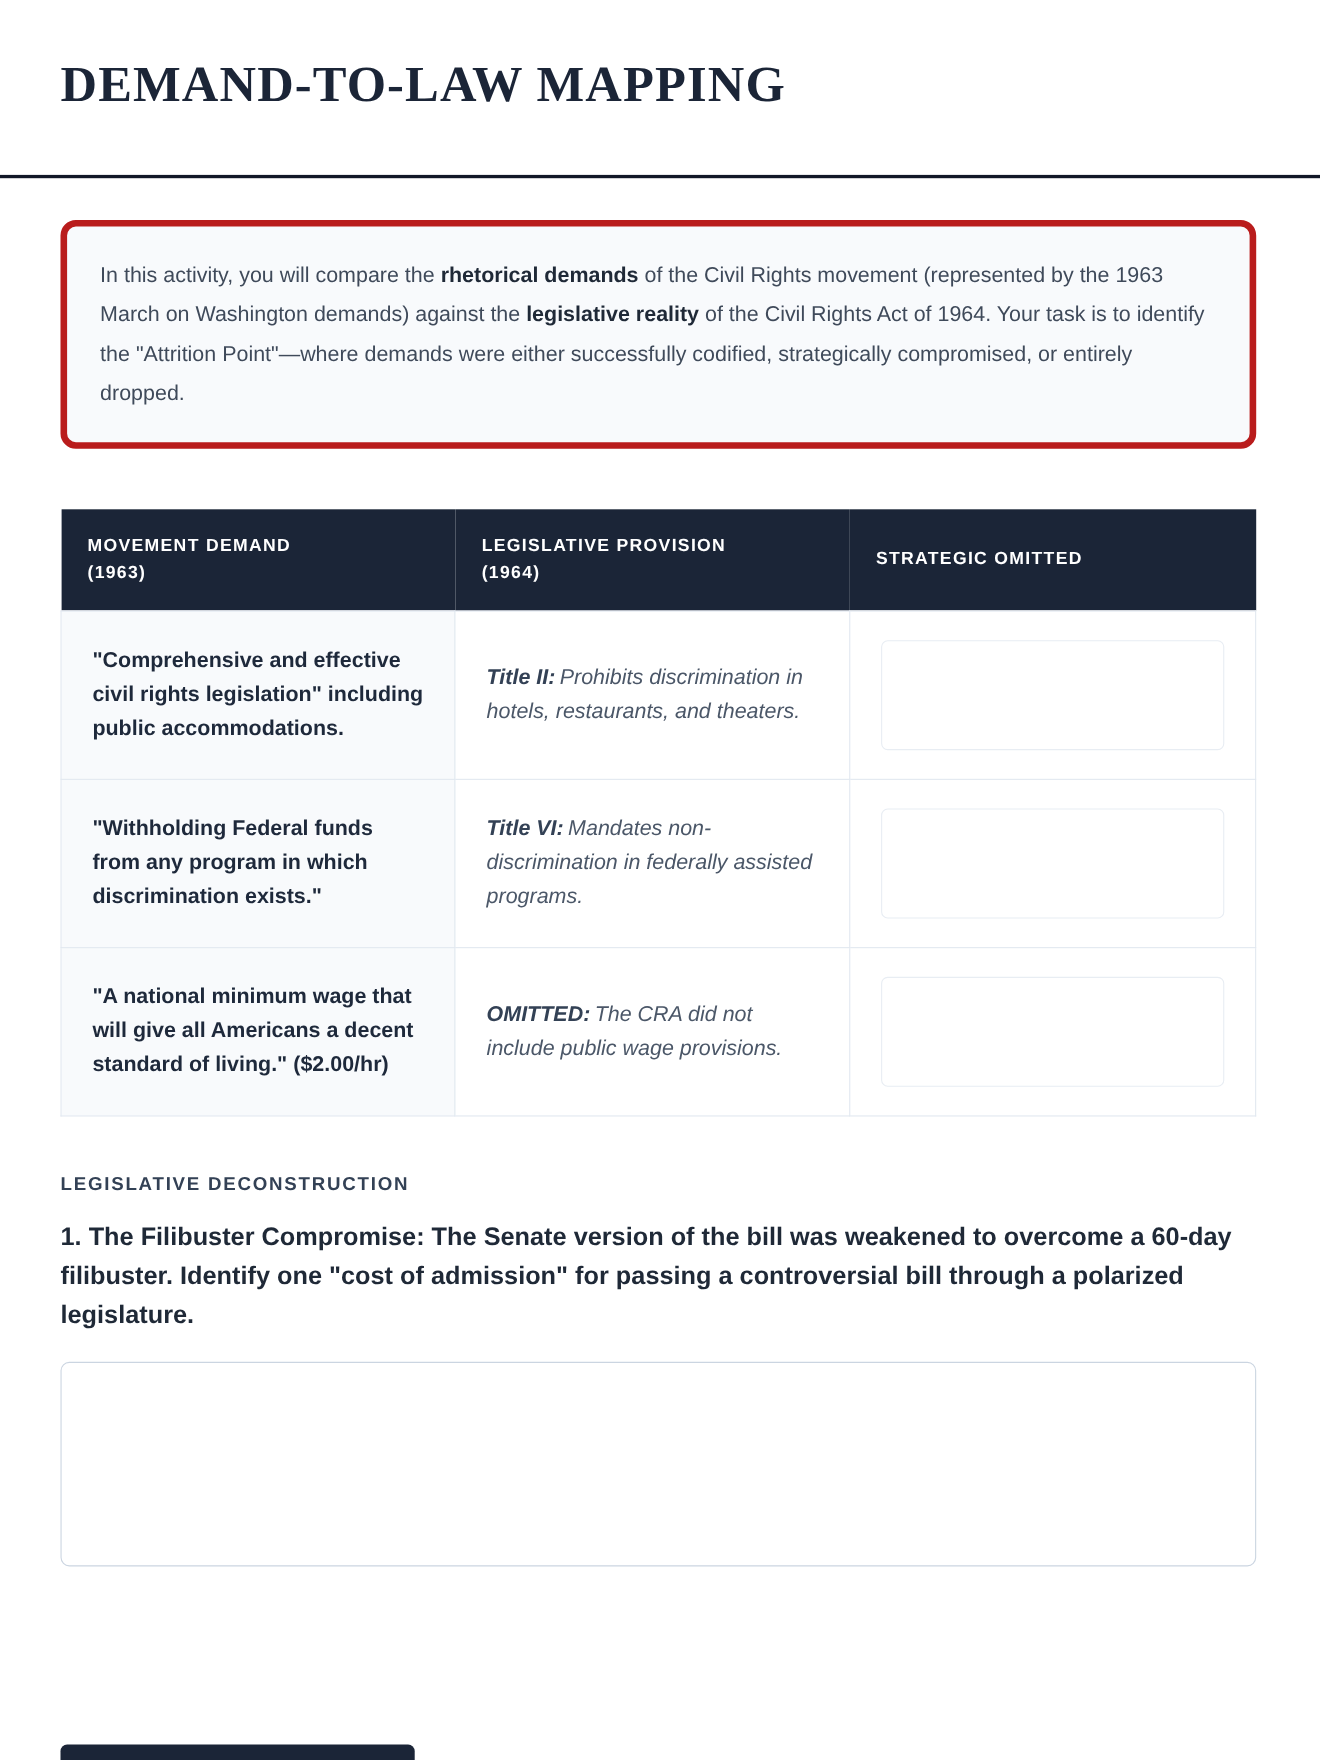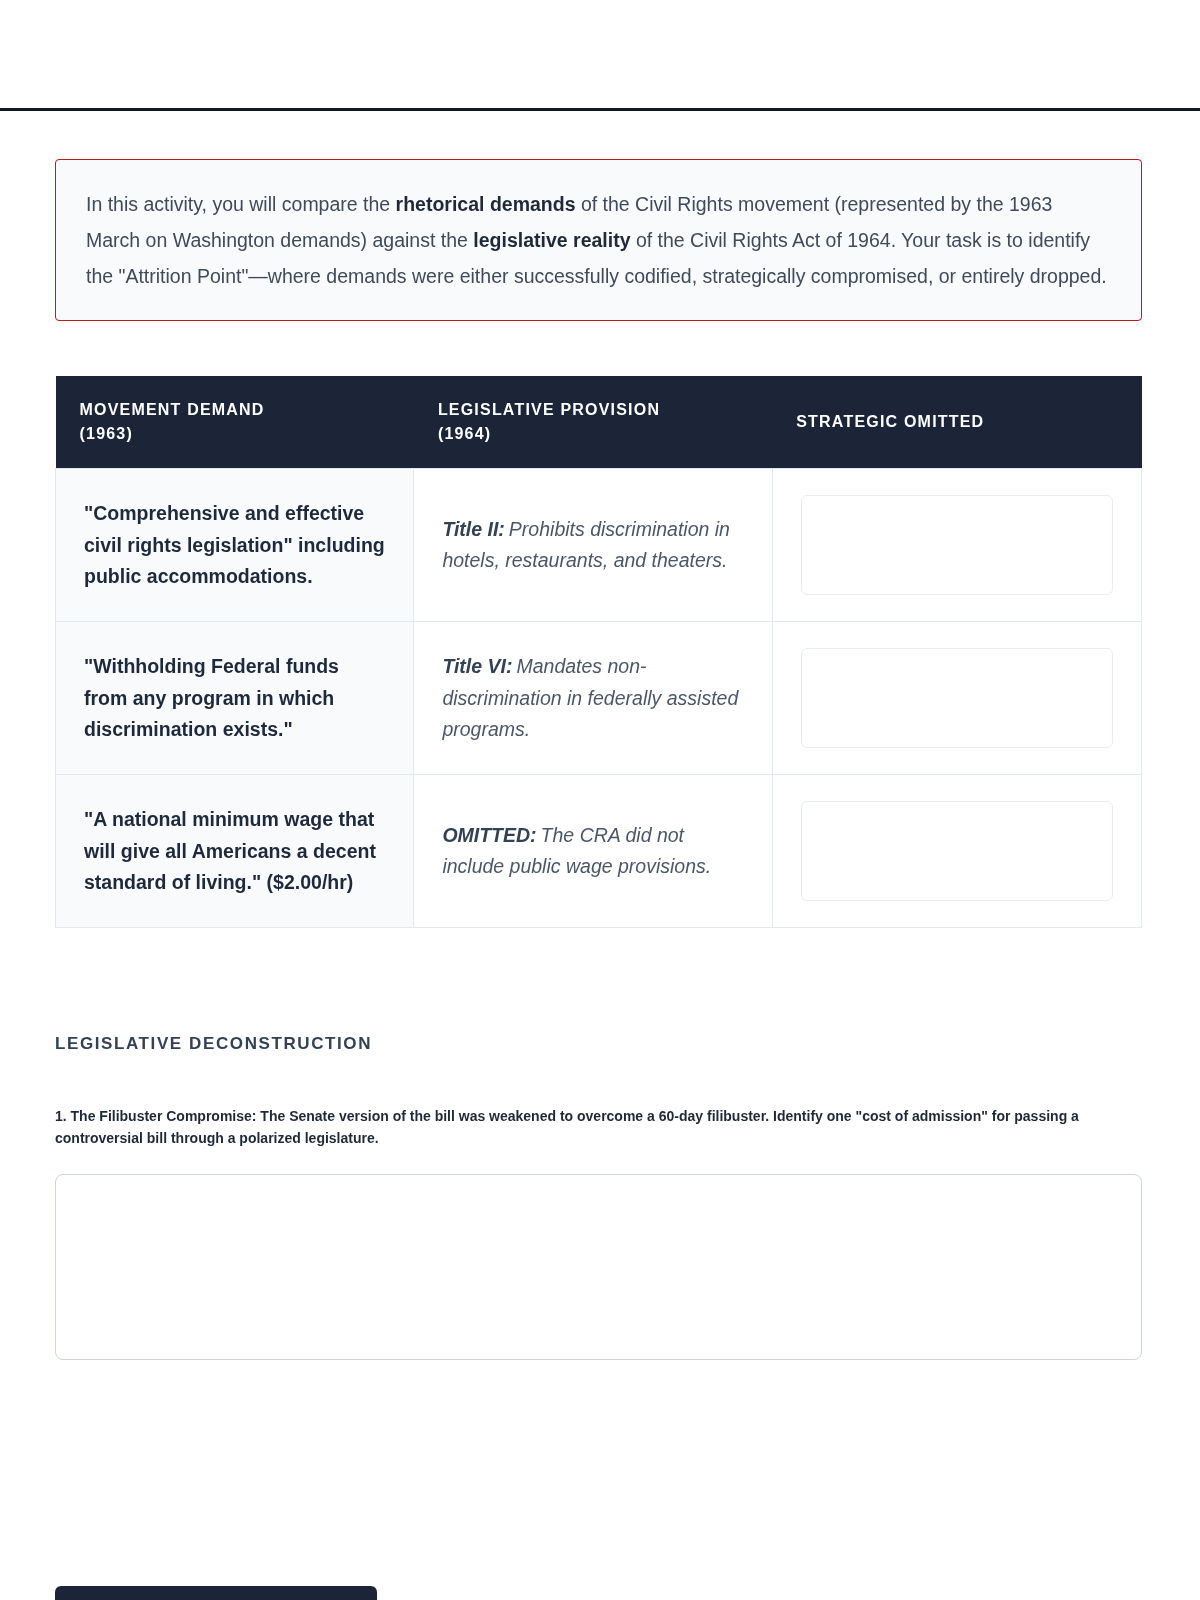--- a/index.html
+++ b/index.html
@@ -43,24 +43,24 @@
     letter-spacing: 1px;
     color: #94a3b8;
   }
   .top-rule {
     margin: 56px -58px 0 -55px;
     height: 3px;
     background: #111827;
   }
   
   .intro-box {
-    margin-top: 48px;
+    margin-top: 38px;
     background: #f8fafc;
-    border: 1px solid #b91c1c;
-    border-radius: 4px;
+    border: 6px solid #b91c1c;
+    border-radius: 14px;
     padding: 26px 30px;
     font-size: 19.5px;
     line-height: 1.85;
     color: #3f4a5a;
   }
   .intro-box b { color: #1f2937; }
   
   table.mapping {
     margin-top: 55px;
     width: 100%;
@@ -114,29 +114,29 @@
     resize: none;
     outline: none;
     font-family: "Liberation Sans", sans-serif;
     font-size: 16px;
     padding: 10px;
     color: #1e293b;
     display: block;
   }
   
   .section-heading {
-    margin-top: 106px;
+    margin-top: 52px;
     font-size: 17px;
     font-weight: 700;
     letter-spacing: 1.6px;
     color: #334155;
   }
   .question-text {
-    margin-top: 52px;
-    font-size: 14px;
+    margin-top: 20px;
+    font-size: 23px;
     font-weight: 700;
     line-height: 1.55;
     color: #1f2937;
     max-width: 1075px;
   }
   textarea.question-input {
     margin-top: 24px;
     width: 100%;
     height: 186px;
     border: 1px solid #cbd5e1;
@@ -158,20 +158,21 @@
     height: 14px;
     background: #1b2537;
     border-radius: 6px 6px 0 0;
   }
 </style>
 </head>
 <body>
 
 <div class="page">
 
+  <h1 class="doc-title">DEMAND-TO-LAW MAPPING</h1>
 
 
   <div class="top-rule"></div>
 
   <div class="intro-box">
     <span>In this activity, you will compare the </span><b>rhetorical demands</b><span> of the Civil Rights movement (represented by the 1963 March on Washington demands) against the </span><b>legislative reality</b><span> of the Civil Rights Act of 1964. Your task is to identify the "Attrition Point"—where demands were either successfully codified, strategically compromised, or entirely dropped.</span>
   </div>
 
   <table class="mapping">
     <colgroup>

